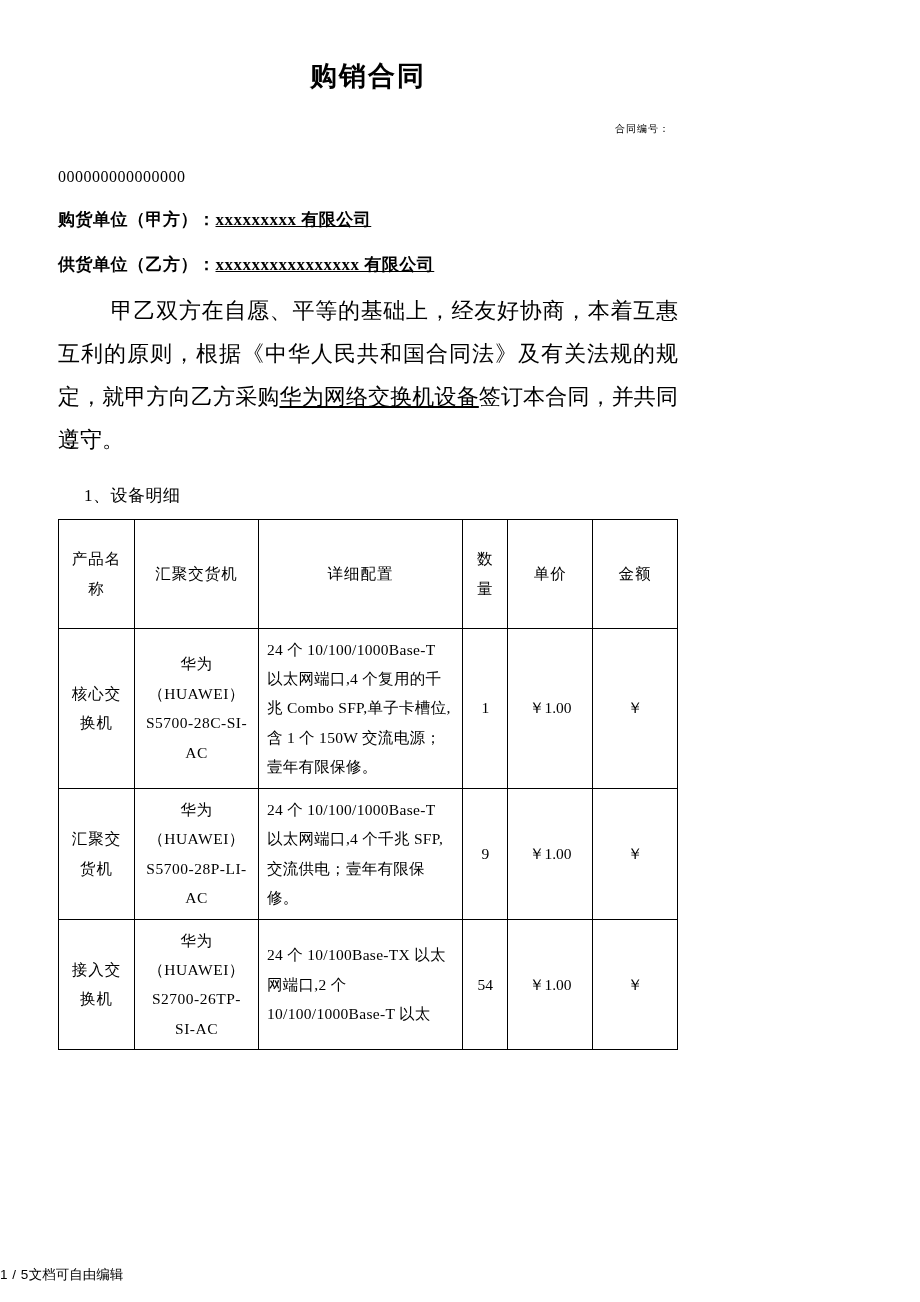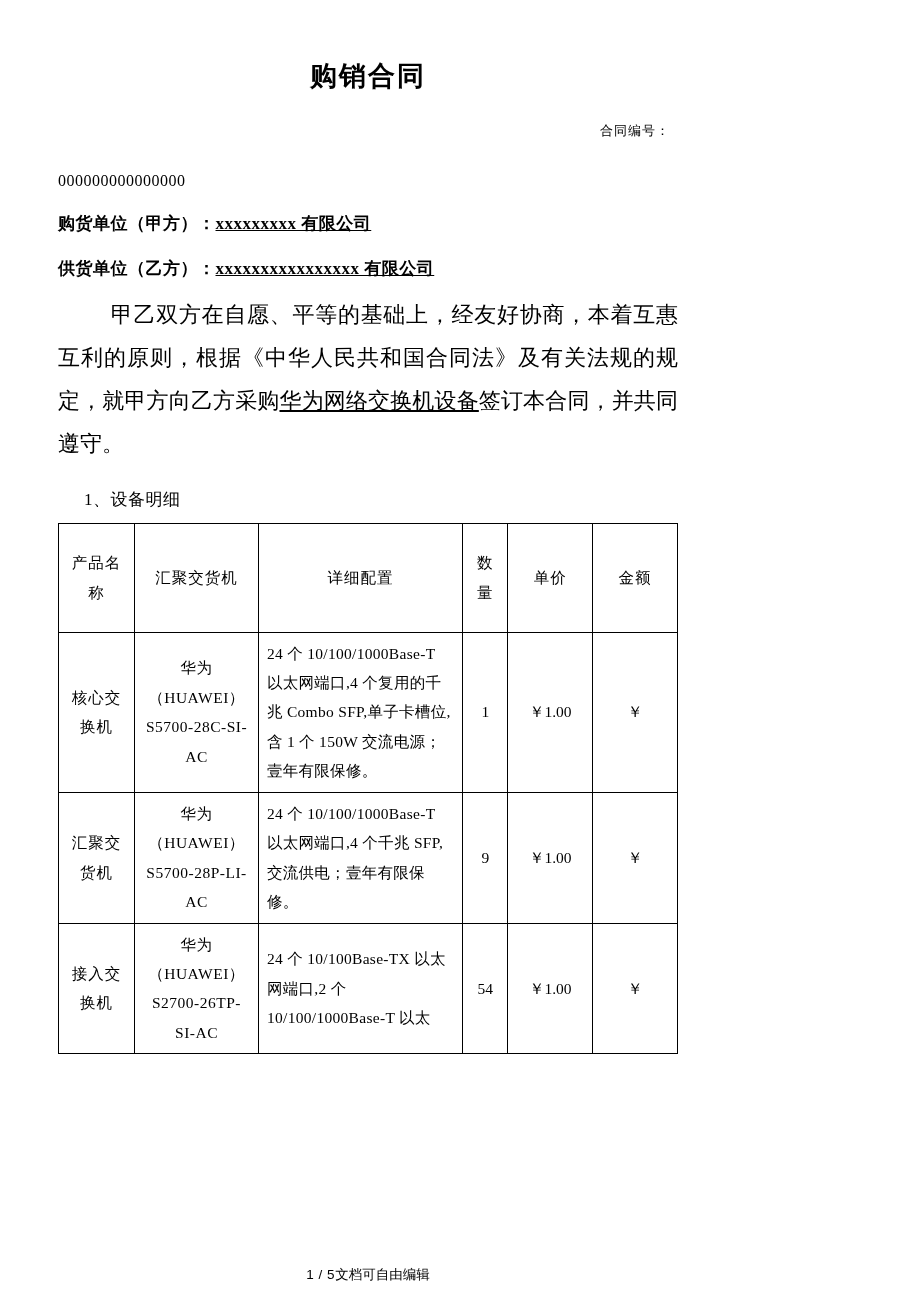--- a/index.html
+++ b/index.html
@@ -26,21 +26,21 @@
     text-align: center;
     font-size: 27px;
     font-weight: bold;
     letter-spacing: 2px;
     margin: 0;
     padding-top: 58px;
     font-family: "Liberation Sans", "DejaVu Sans", sans-serif;
   }
   .contract-no-line {
     text-align: right;
-    font-size: 13px;
+    font-size: 10px;
     margin-top: 28px;
     padding-right: 8px;
     letter-spacing: 1px;
   }
   .contract-no-value {
     font-size: 16px;
     margin-top: 32px;
     letter-spacing: 0.5px;
     font-family: "Liberation Serif", serif;
   }
@@ -120,21 +120,21 @@
   col.w-price { width: 13.7%; }
   col.w-amount { width: 13.7%; }
   .th-qty {
     line-height: 1.25;
   }
   .footer {
     position: absolute;
     bottom: 18px;
     left: 0;
     width: 736px;
-    text-align: center;
+    text-align: left;
     font-size: 13.5px;
     font-family: "Liberation Sans", "DejaVu Sans", sans-serif;
   }
   .footer .pg { letter-spacing: 0.5px; }
 </style>
 </head>
 <body>
 
 <div class="page">
 

